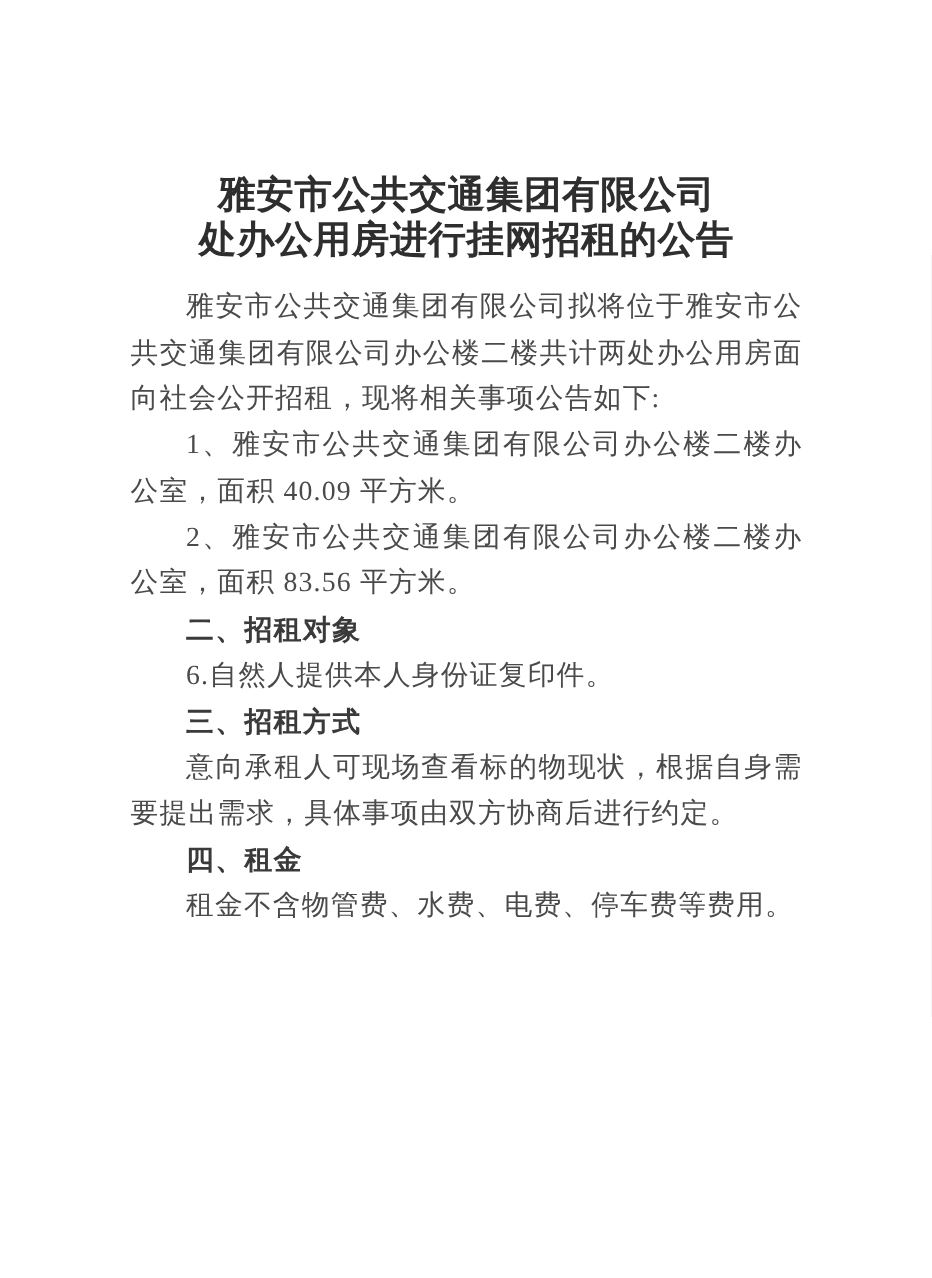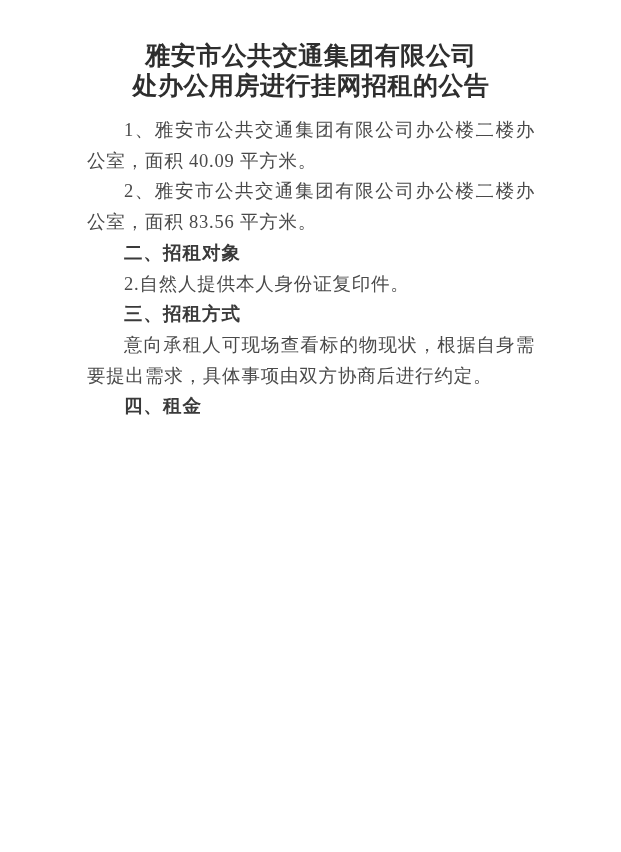--- a/index.html
+++ b/index.html
@@ -10,21 +10,21 @@
   .page {
     position: relative;
     width: 621px;
     height: 852px;
     margin: 0 auto;
     background: #ffffff;
     overflow: hidden;
     font-family: "Liberation Serif", "DejaVu Serif", serif;
   }
   .doc {
-    padding: 41px 86px 0 87px;
+    padding: 116px 86px 0 87px;
   }
   .title-block {
     text-align: center;
     font-weight: bold;
     color: #2e2e2e;
     font-size: 25px;
     line-height: 30px;
     margin: 0 -10px 14px -10px;
     letter-spacing: 0.5px;
   }
@@ -56,23 +56,25 @@
 
 <div class="page">
   <div class="doc">
 
     <div class="title-block">
       <div class="title-line">雅安市公共交通集团有限公司</div>
       <div class="title-line">处办公用房进行挂网招租的公告</div>
     </div>
 
     <div class="body-block">
+      <p class="indent">雅安市公共交通集团有限公司拟将位于雅安市公共交通集团有限公司办公楼二楼共计两处办公用房面向社会公开招租，现将相关事项公告如下:</p>
       <p class="indent">1、雅安市公共交通集团有限公司办公楼二楼办公室，面积 40.09 平方米。</p>
       <p class="indent">2、雅安市公共交通集团有限公司办公楼二楼办公室，面积 83.56 平方米。</p>
       <p class="heading">二、招租对象</p>
-      <p class="indent">2.自然人提供本人身份证复印件。</p>
+      <p class="indent">6.自然人提供本人身份证复印件。</p>
       <p class="heading">三、招租方式</p>
       <p class="indent">意向承租人可现场查看标的物现状，根据自身需要提出需求，具体事项由双方协商后进行约定。</p>
       <p class="heading">四、租金</p>
+      <p class="indent">租金不含物管费、水费、电费、停车费等费用。</p>
     </div>
 
   </div>
 </div>
 
 </body></html>

